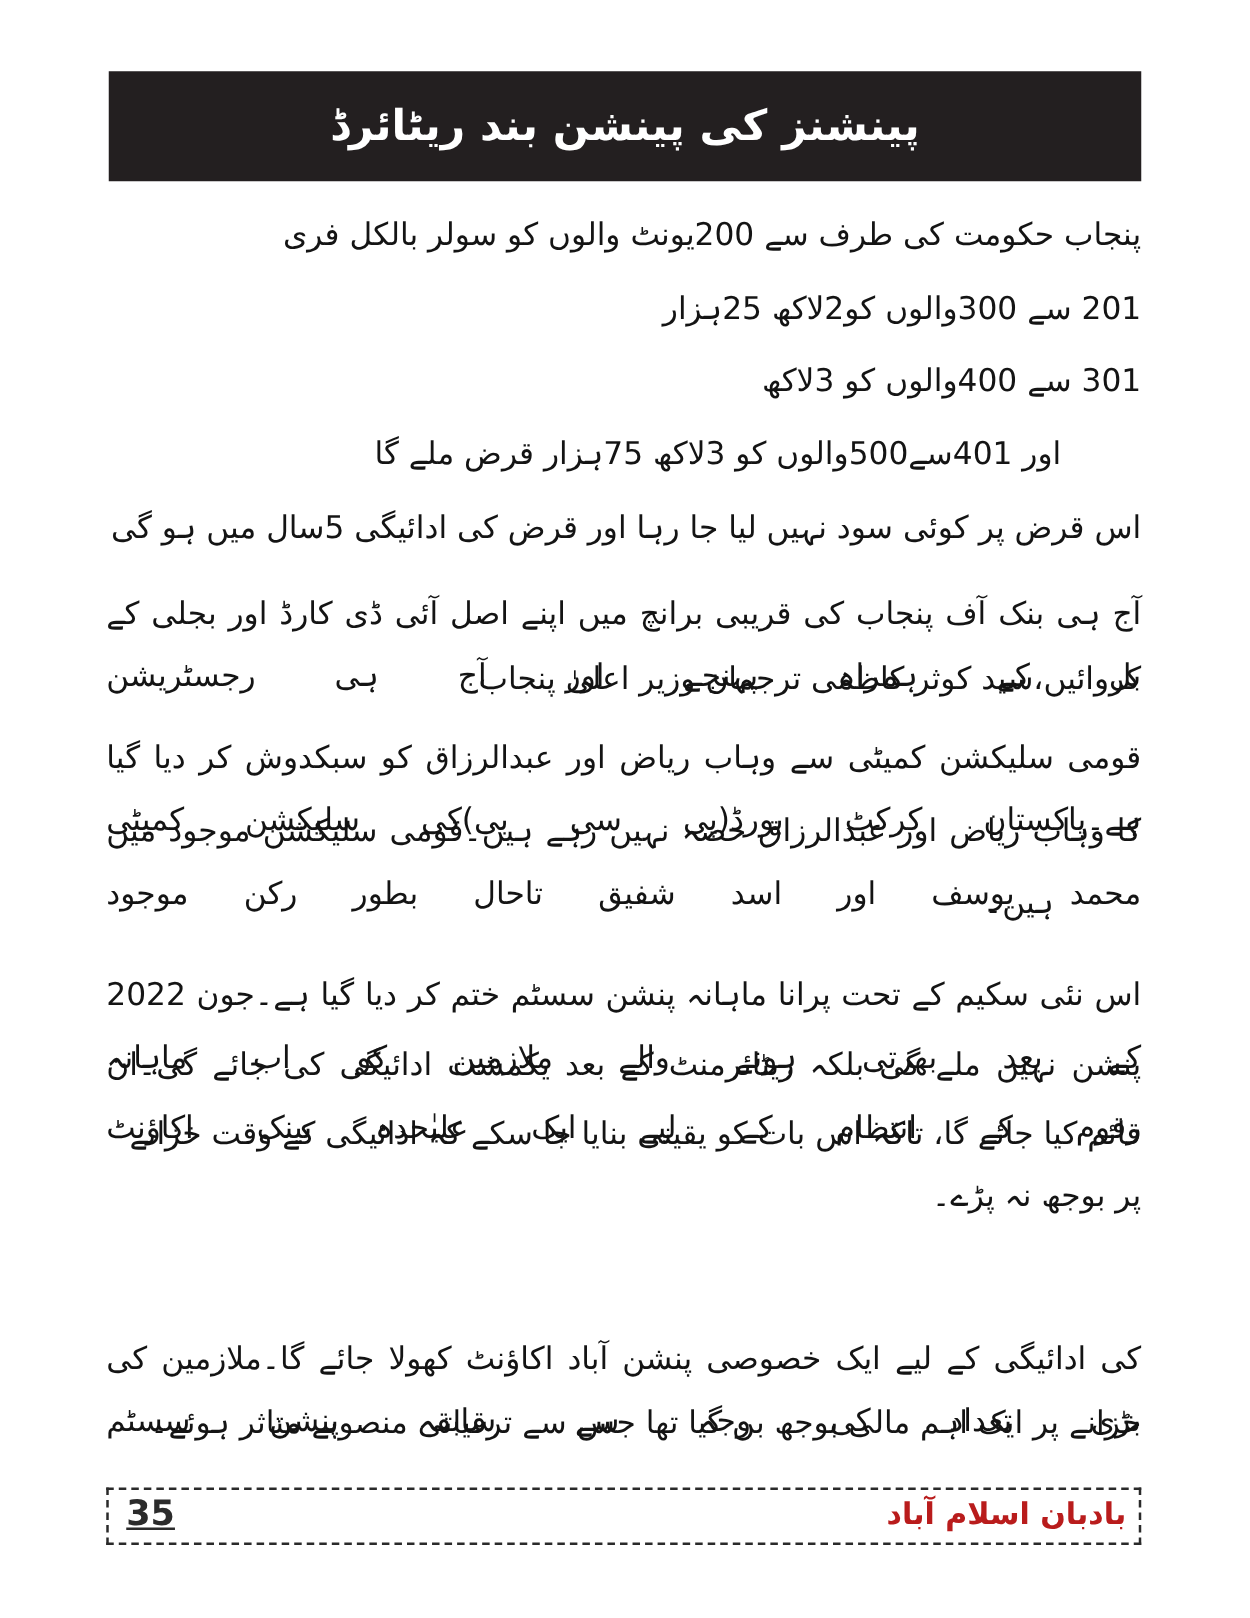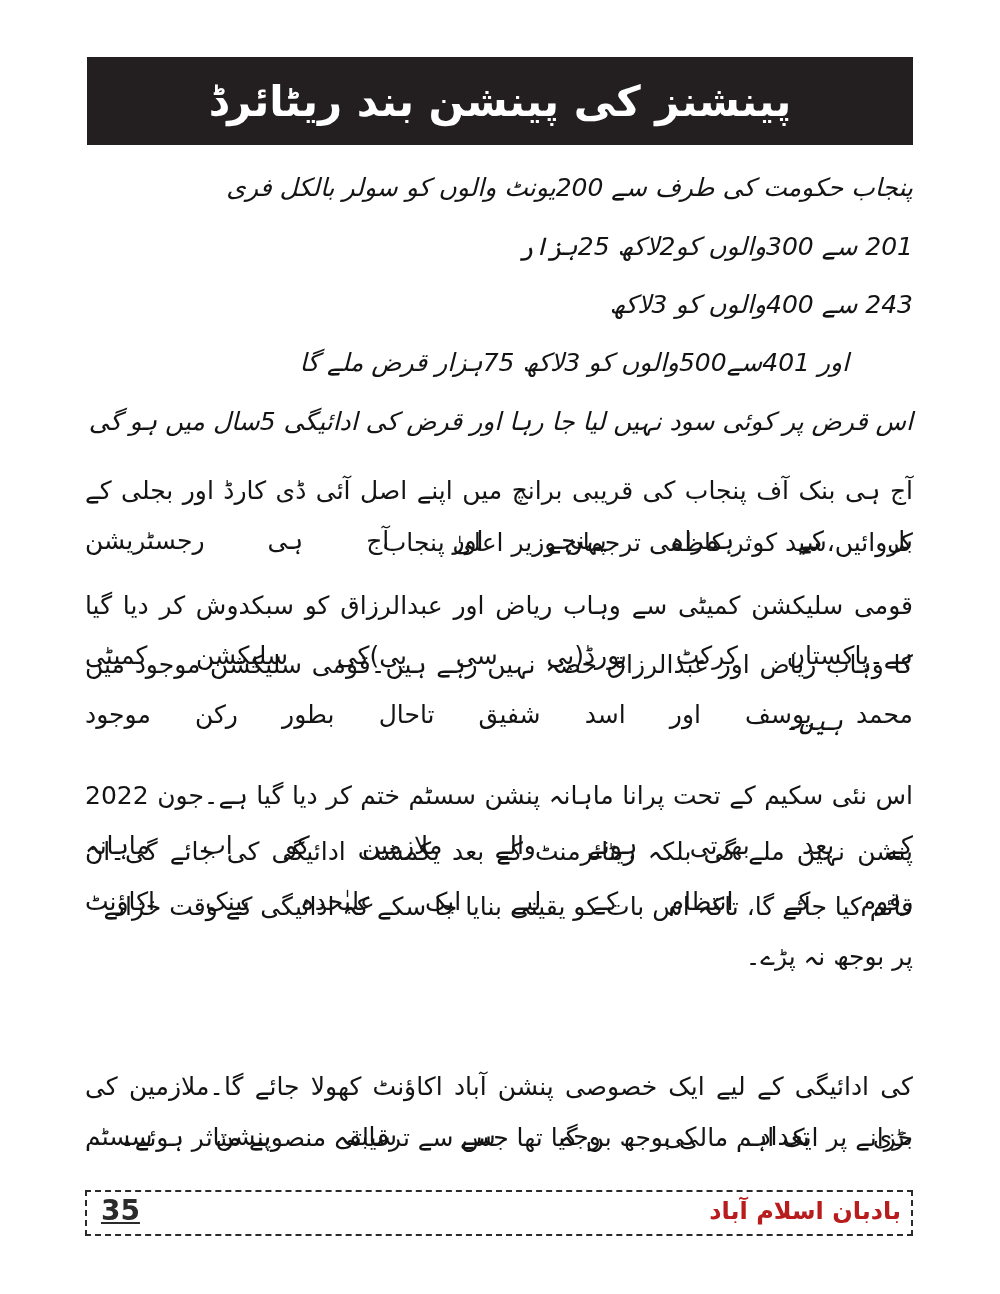--- a/index.html
+++ b/index.html
@@ -15,41 +15,41 @@
     position: absolute;
     left: 87px; top: 57px;
     width: 826px; height: 88px;
     background: #231f20;
     display: flex;
     align-items: center;
     justify-content: center;
   }
   .banner-title {
     color: #ffffff;
-    font-size: 42px;
+    font-size: 34px;
     font-weight: bold;
     direction: rtl;
     white-space: nowrap;
   }
   .article {
     position: absolute;
     left: 85px; top: 0;
     width: 828px; height: 1294px;
     direction: rtl;
     color: #141414;
     font-size: 25px;
   }
   .line {
     position: absolute;
     right: 0; left: 0;
     height: 50px;
     line-height: 50px;
     white-space: nowrap;
   }
-  .align-right   { text-align: right; font-style: italic; }
+  .align-right   { text-align: right; }
   .align-center  { text-align: right; white-space: normal; }
   .align-justify { text-align: justify; text-align-last: justify; white-space: normal; }
   .indent-64 { padding-right: 64px; }
   .indent-70 { padding-right: 70px; }
   .footer {
     position: absolute;
     left: 85px; top: 1190px;
     width: 824px; height: 42px;
     border: 2px dashed #2a2a2a;
     background: #ffffff;
@@ -78,21 +78,21 @@
 <div class="page">
 
   <div class="banner">
     <div class="banner-title">پینشنز کی پینشن بند ریٹائرڈ</div>
   </div>
 
   <div class="article">
 
     <div class="line align-right" style="top:163px">پنجاب حکومت کی طرف سے 200یونٹ والوں کو سولر بالکل فری</div>
     <div class="line align-right" style="top:222px">201 سے 300والوں کو2لاکھ 25ہزار</div>
-    <div class="line align-right" style="top:280px">243 سے 400والوں کو 3لاکھ</div>
+    <div class="line align-right" style="top:280px">301 سے 400والوں کو 3لاکھ</div>
     <div class="line align-right indent-64" style="top:338px">اور 401سے500والوں کو 3لاکھ 75ہزار قرض ملے گا</div>
     <div class="line align-right" style="top:397px">اس قرض پر کوئی سود نہیں لیا جا رہا اور قرض کی ادائیگی 5سال میں ہو گی</div>
 
     <div class="line align-justify" style="top:466px">آج ہی بنک آف پنجاب کی قریبی برانچ میں اپنے اصل آئی ڈی کارڈ اور بجلی کے بل کے ہمراہ پہنچے اور آج ہی رجسٹریشن</div>
     <div class="line align-center" style="top:518px">کروائیں،سید کوثر کاظمی ترجمان وزیر اعلیٰ پنجاب</div>
 
     <div class="line align-justify" style="top:581px">قومی سلیکشن کمیٹی سے وہاب ریاض اور عبدالرزاق کو سبکدوش کر دیا گیا ہے۔پاکستان کرکٹ بورڈ(پی سی بی)کی سلیکشن کمیٹی</div>
     <div class="line align-justify" style="top:640px">کا وہاب ریاض اور عبدالرزاق حصہ نہیں رہے ہیں۔قومی سلیکشن موجود میں محمد یوسف اور اسد شفیق تاحال بطور رکن موجود</div>
     <div class="line align-right indent-70" style="top:697px">ہیں۔</div>
 

